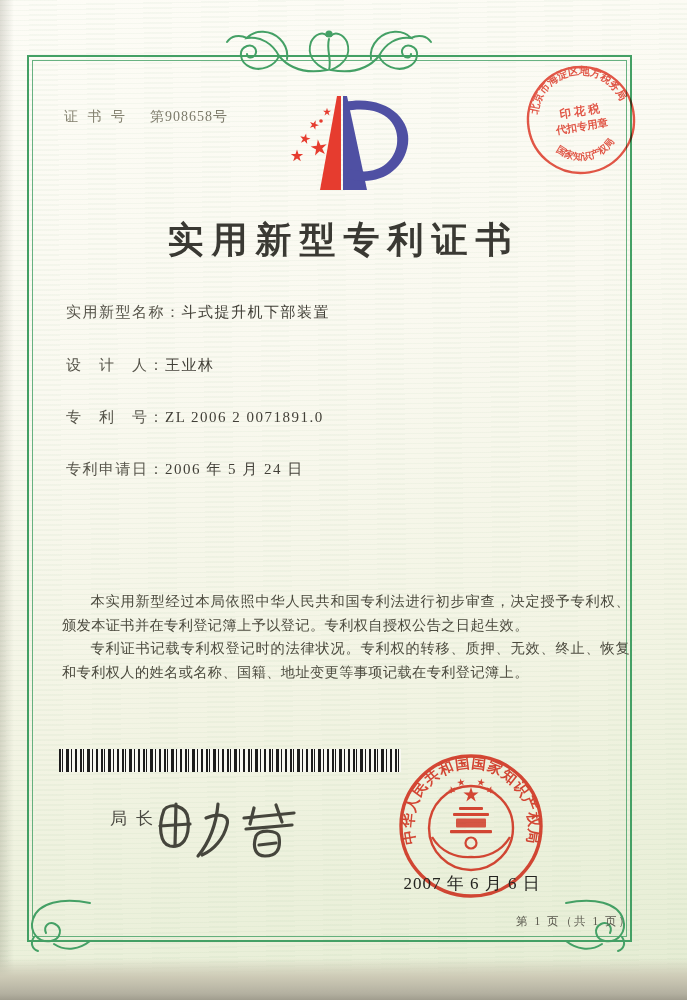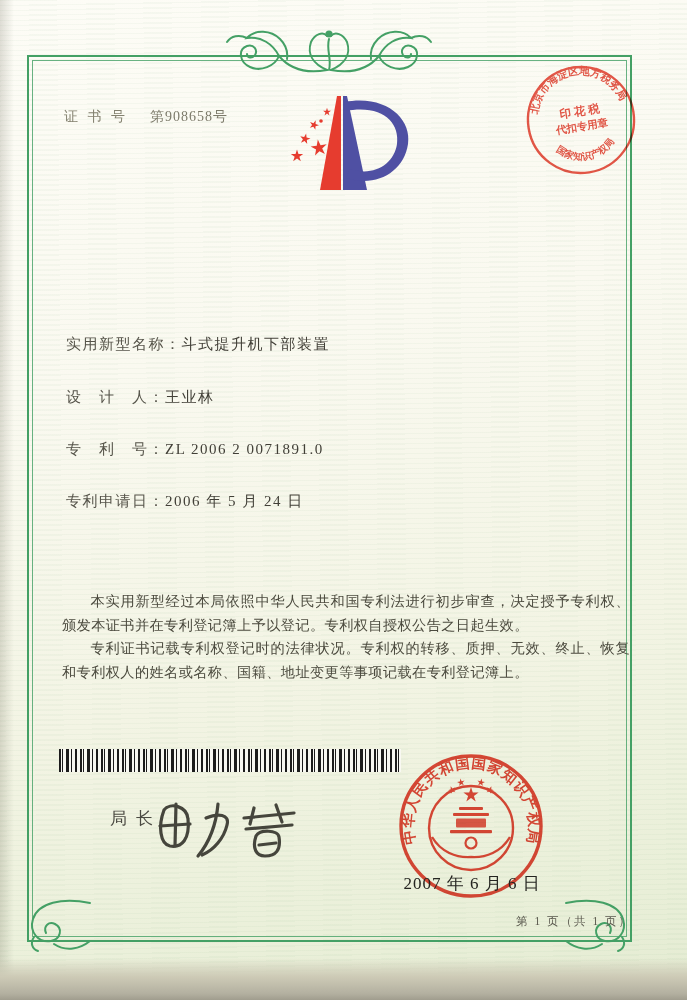--- a/index.html
+++ b/index.html
@@ -27,21 +27,21 @@
   .corner{position:absolute;width:70px;height:56px;}
   .corner.bl{left:24px;top:897px;}
   .corner.br{left:562px;top:897px;transform:scaleX(-1);}
   .certno{position:absolute;left:64px;top:108px;font-size:14px;color:#83816f;letter-spacing:3px;}
   .certno .num{color:#7c7a6a;margin-left:22px;letter-spacing:1px;}
   .logo{position:absolute;left:280px;top:92px;width:132px;height:104px;}
   .tax-seal{position:absolute;left:524px;top:63px;width:114px;height:114px;transform:rotate(-9deg);
     opacity:.85;mix-blend-mode:multiply;}
   .title{position:absolute;left:0;top:216px;width:687px;text-align:center;
     font-size:36px;font-weight:700;color:#3a3933;letter-spacing:8px;}
-  .frow{position:absolute;left:66px;font-size:15px;color:#56544a;letter-spacing:1.5px;white-space:pre;margin-top:32px;}
+  .frow{position:absolute;left:66px;font-size:15px;color:#56544a;letter-spacing:1.5px;white-space:pre;}
   .frow .val{color:#413f37;}
   .paras{position:absolute;left:62px;top:591px;width:568px;font-size:14.2px;line-height:23.5px;
     color:var(--ink);text-align:justify;letter-spacing:0.4px;font-family:Liberation Mono, monospace;}
   .paras p{text-indent:2em;}
   .barcode{position:absolute;left:59px;top:749px;width:342px;height:23px;background:
     repeating-linear-gradient(90deg,#1c1c1c 0 2px,#f8f8f2 2px 3px,#1c1c1c 3px 4px,#f8f8f2 4px 7px,
     #1c1c1c 7px 10px,#f8f8f2 10px 12px,#1c1c1c 12px 13px,#f8f8f2 13px 16px,#1c1c1c 16px 18px,#f8f8f2 18px 21px);}
   .director{position:absolute;left:110px;top:807px;font-size:17px;color:#4b4a42;letter-spacing:9px;}
   .signature{position:absolute;left:148px;top:792px;width:185px;height:78px;}
   .main-seal{position:absolute;left:396px;top:751px;width:150px;height:150px;
@@ -119,20 +119,21 @@
     <text font-size="10.5" fill="var(--seal-red)" font-weight="bold">
       <textPath href="#taxTop" startOffset="50%" text-anchor="middle">北京市海淀区地方税务局</textPath>
     </text>
     <text font-size="9.5" fill="var(--seal-red)" font-weight="bold">
       <textPath href="#taxBot" startOffset="50%" text-anchor="middle">国家知识产权局</textPath>
     </text>
     <text x="57" y="52" text-anchor="middle" font-size="11.5" font-weight="bold" fill="var(--seal-red)">印 花 税</text>
     <text x="57" y="67" text-anchor="middle" font-size="10.5" font-weight="bold" fill="var(--seal-red)">代扣专用章</text>
   </svg>
 
+  <h1 class="title">实用新型专利证书</h1>
 
   <div class="frow" style="top:303px"><span>实用新型名称：</span><span class="val">斗式提升机下部装置</span></div>
   <div class="frow" style="top:356px"><span>设　计　人：</span><span class="val">王业林</span></div>
   <div class="frow" style="top:408px"><span>专　利　号：</span><span class="val">ZL 2006 2 0071891.0</span></div>
   <div class="frow" style="top:460px"><span>专利申请日：</span><span class="val">2006 年 5 月 24 日</span></div>
 
   <div class="paras">
     <p>本实用新型经过本局依照中华人民共和国专利法进行初步审查，决定授予专利权、颁发本证书并在专利登记簿上予以登记。专利权自授权公告之日起生效。</p>
     <p>专利证书记载专利权登记时的法律状况。专利权的转移、质押、无效、终止、恢复和专利权人的姓名或名称、国籍、地址变更等事项记载在专利登记簿上。</p>
   </div>

